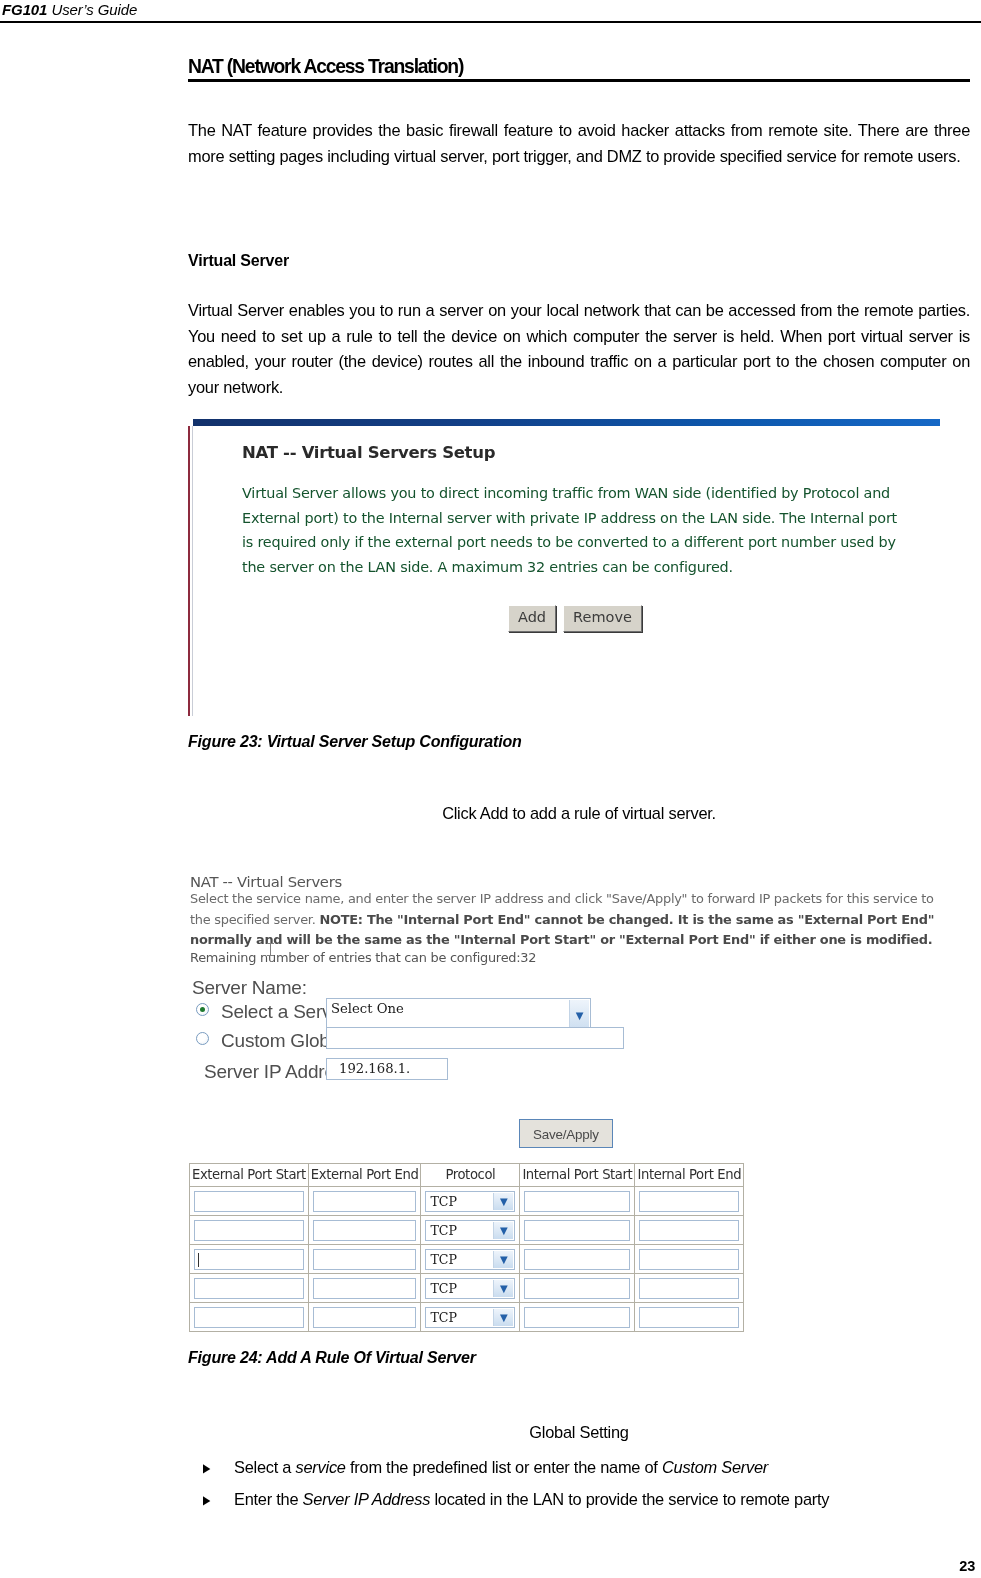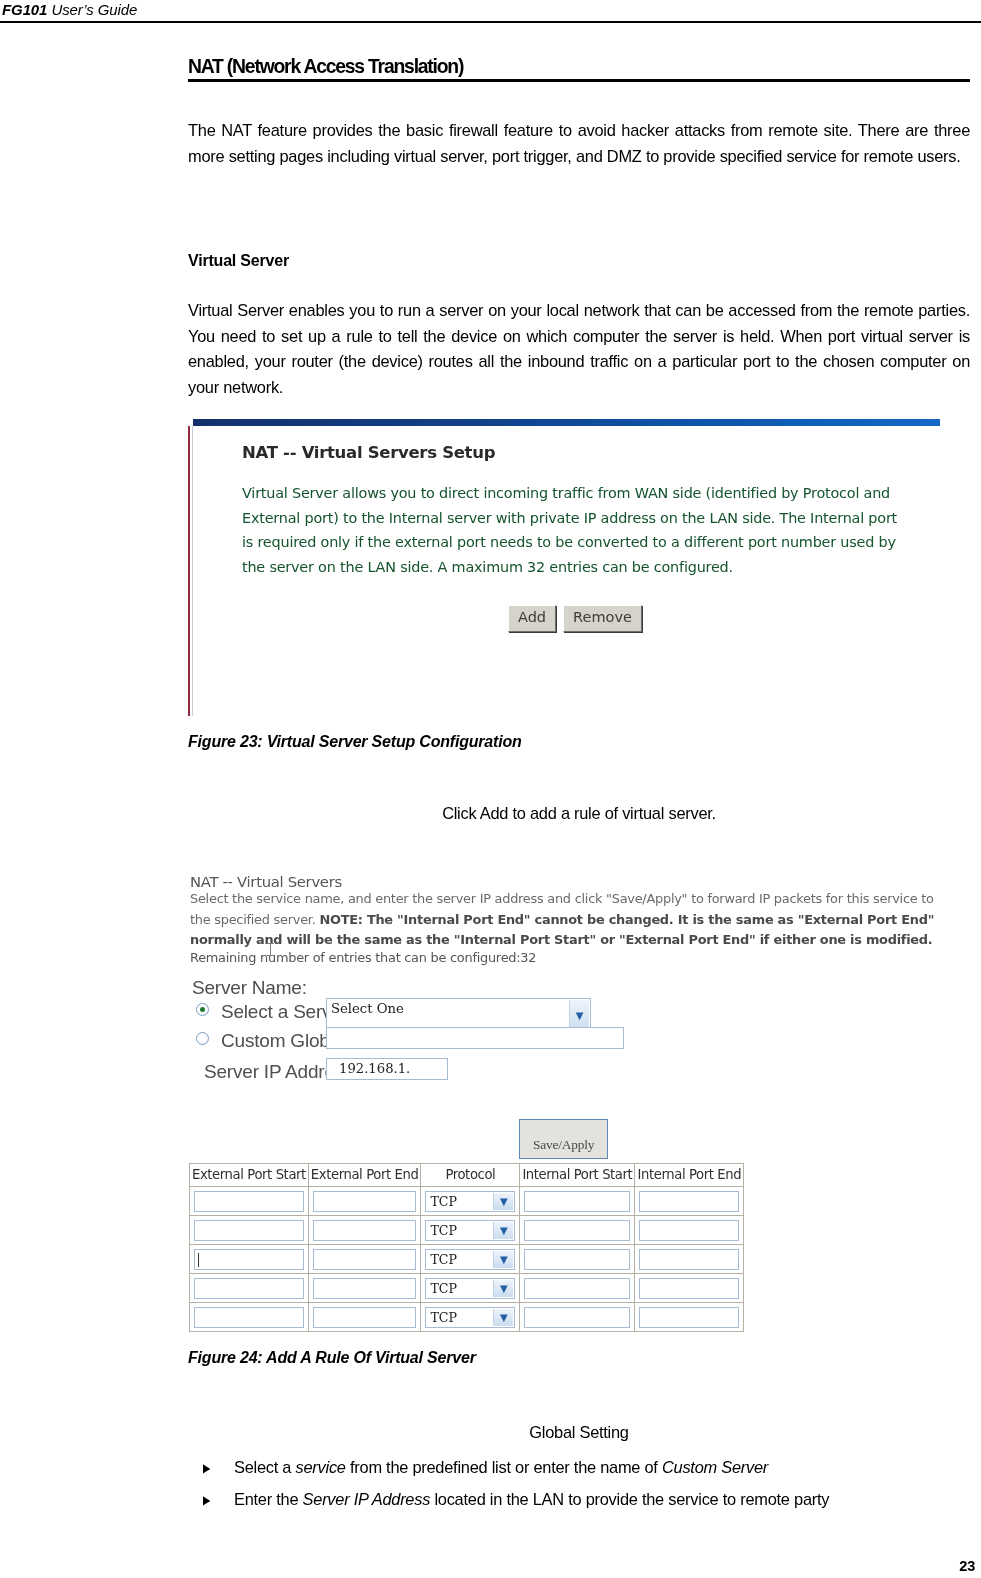--- a/index.html
+++ b/index.html
@@ -321,24 +321,24 @@
     color: #2460a8;
     font-size: 10px;
   }
   .save-btn {
     position: absolute;
     left: 519px;
     top: 1119px;
     box-sizing: border-box;
     border: 1px solid #5a86b8;
     background: #e4e2dc;
-    font-family: Liberation Serif, serif;
+    font-family: Liberation Sans, sans-serif;
     font-size: 13.4px;
     color: #4a4a4a;
-    padding: 17px 13px 5px 13px;
+    padding: 7px 13px 5px 13px;
     letter-spacing: -0.2px;
     text-align: right;
   }
 
   
   .ports-table {
     position: absolute;
     left: 189px;
     top: 1163px;
     border-collapse: collapse;

